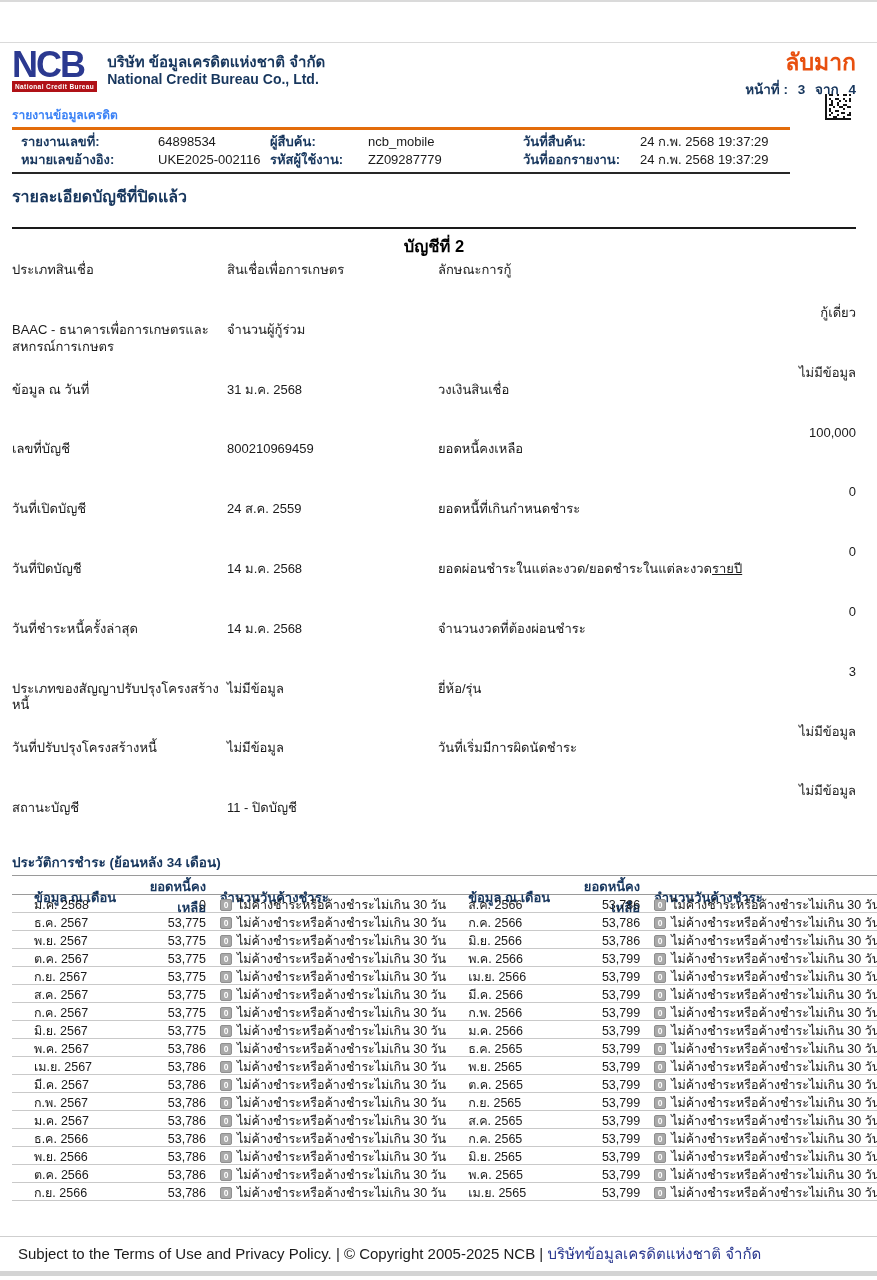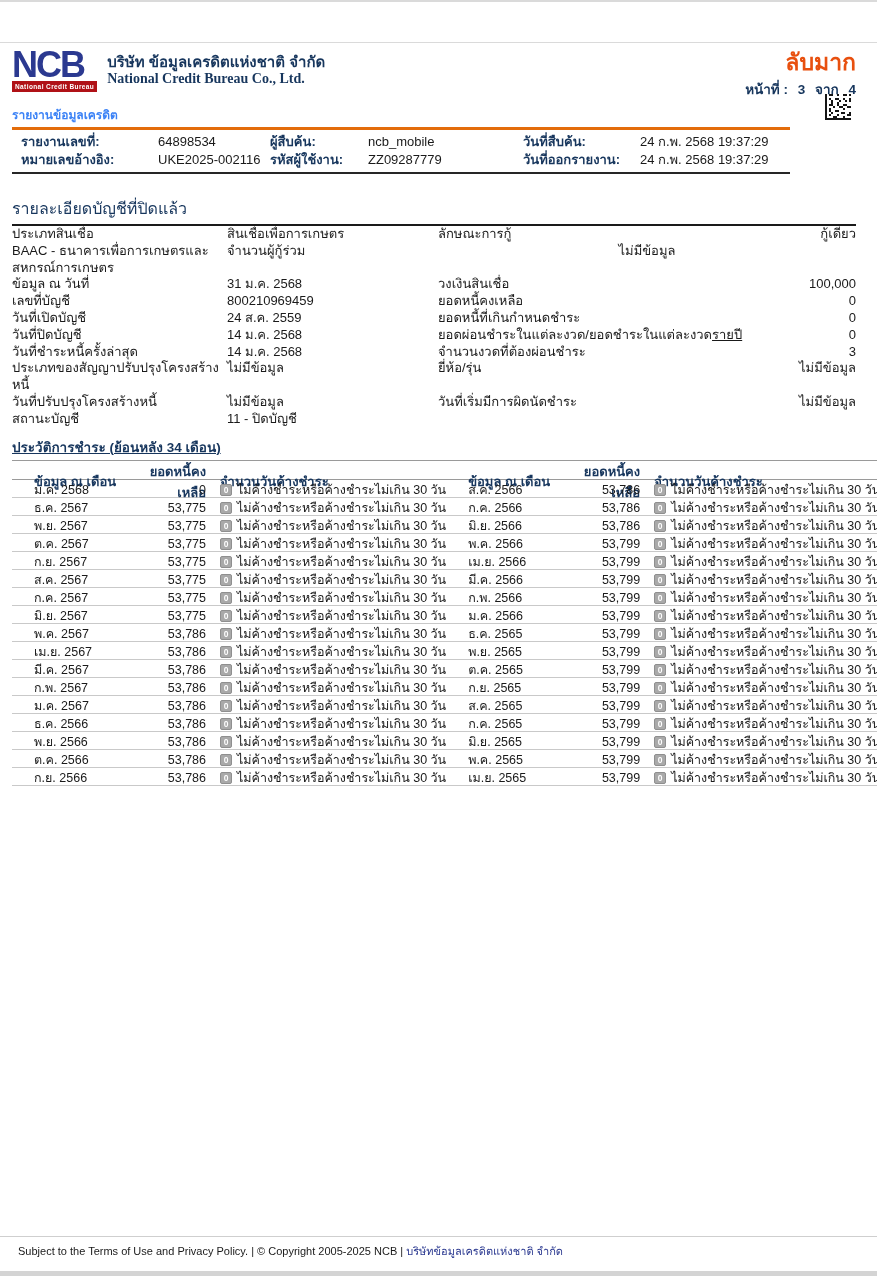--- a/index.html
+++ b/index.html
@@ -13,66 +13,66 @@
   .content { padding:50px 21px 0 12px; }
 
   
   .hdr { display:flex; justify-content:space-between; align-items:flex-start;gap:25px; }
   .hdr-left { display:flex; gap:10px; align-items:flex-start; }
   .logo-ncb { font-size:36px; font-weight:bold; color:var(--logo_blue,#2b3990); line-height:30px; letter-spacing:-2px; }
   .logo-banner { background:var(--banner_red,#b01116); color:#fff; font-size:6.5px; font-weight:bold;
     text-align:center; padding:2px 3px; margin-top:1px; letter-spacing:.4px; }
   .company { padding-top:2px; }
   .company-th { color:var(--navy,#17365d); font-weight:bold; font-size:15px; line-height:19px; }
-  .company-en { color:var(--navy,#17365d); font-weight:bold; font-size:14px; font-family:Liberation Serif, serif; }
+  .company-en { color:var(--navy,#17365d); font-weight:bold; font-size:14px; font-family:Liberation Sans, sans-serif; }
   .hdr-right { text-align:right; }
   .confidential { color:var(--confidential_orange,#e8500f); font-size:23px; font-weight:bold; line-height:25px; }
   .page-ind { color:var(--navy,#17365d); font-weight:bold; font-size:13.5px; margin-top:3px; }
   .page-ind span { margin-left:6px;text-align:right; }
 
   h1.report-title { font-size:12px; font-weight:bold; color:#3b82f6; margin:5px 0 3px 0; }
   .orange-rule { height:3px; background:var(--rule_orange,#e36c0a); width:778px; }
   .barcode { position:absolute; right:26px; top:94px; }
 
   
   .info-grid { width:769px; border-bottom:2px solid #262626; padding:3px 0 4px 9px; }
   .info-row { display:grid; grid-template-columns:137px 112px 98px 155px 117px 1fr; font-size:13px; line-height:17.5px; }
   .il { font-weight:bold; color:var(--navy,#17365d); }
   .iv { color:#1a1a1a; }
 
-  .section-title { color:var(--navy,#17365d); font-weight:normal; font-size:16px; margin-top:22px;
-    padding-bottom:3px; border-bottom:2.5px solid #1a1a1a; }
+  .section-title { color:var(--navy,#17365d); font-weight:bold; font-size:16px; margin-top:10px;
+    padding-bottom:18px; border-bottom:2.5px solid #1a1a1a; }
   .account-heading { text-align:center; font-weight:bold; font-size:16.5px; color:#000; margin:4px 0 3px 0; }
 
   
   .detail-row { display:grid; grid-template-columns:215px 211px 1fr auto; font-size:13px; line-height:16.8px; }
   .dl { color:#1a1a1a; }
   .dv1 { padding-right:8px; }
-  .dv2 { text-align:center; }
+  .dv2 { text-align:right;margin-top:43px; }
   .u { text-decoration:underline; margin-left:0;font-family:Liberation Serif, serif; }
 
   
-  .ph-title { color:var(--navy,#17365d); font-weight:bold; font-size:13.5px; margin:8px 0 2px 0;text-decoration:underline; }
+  .ph-title { color:var(--navy,#17365d); font-weight:bold; font-size:13.5px; margin:8px 0 2px 0; }
   .ph-wrap { display:flex; }
   .ph-table { flex:1; }
   .ph-head, .ph-row { display:grid; grid-template-columns:100px 72px 1fr; align-items:center; padding-left:22px; }
   .ph-head { border-top:1px solid #9a9a9a; border-bottom:1px solid #9a9a9a; color:var(--navy,#17365d);
     font-weight:bold; font-size:13px; height:18px; }
   .ph-row { border-bottom:1px solid #c9c9c9; height:17px; font-size:12.5px; }
   .ph-head .b, .ph-row .b { text-align:right; }
   .ph-head .d { padding-left:14px; }
   .ph-row .d { padding-left:14px; display:flex; align-items:center; gap:5px; }
   .badge { width:12px; height:12px; box-sizing:border-box; background:var(--badge_gray,#a9a9a9); border:1px solid #8f8f8f;
     border-radius:2px; color:#fff; font-size:8.5px; font-weight:bold; display:inline-flex;
     align-items:center; justify-content:center; flex:0 0 auto; }
   .stxt { white-space:nowrap; }
 
   
   .footer { position:absolute; left:0; right:0; top:1236px; border-top:1px solid #cfcfcf;
-    padding:5px 0 0 18px; font-size:11px; color:#1a1a1a; }
+    padding:5px 0 0 18px; font-size:15px; color:#1a1a1a; }
   .flink { color:#2b3990; text-decoration:none; }
   .bottom-bar { position:absolute; left:0; right:0; top:1271px; height:5px; background:#d4d4d4; }
 </style>
 </head>
 <body>
 
 <div class="topline1"></div>
 <div class="topline2"></div>
 
 <svg class="barcode" width="26" height="26" viewBox="0 0 13 13">
@@ -153,20 +153,21 @@
         <span class="il">หมายเลขอ้างอิง:</span>
         <span class="iv">UKE2025-002116</span>
         <span class="il">รหัสผู้ใช้งาน:</span>
         <span class="iv">ZZ09287779</span>
         <span class="il">วันที่ออกรายงาน:</span>
         <span class="iv">24 ก.พ. 2568 19:37:29</span>
       </div>
     </div>
 
   <div class="section-title">รายละเอียดบัญชีที่ปิดแล้ว</div>
+  <div class="account-heading">บัญชีที่ 2</div>
 
   <div class="details">
 
       <div class="detail-row">
         <span class="dl">ประเภทสินเชื่อ</span>
         <span class="dv1">สินเชื่อเพื่อการเกษตร</span>
         <span class="dl"><span>ลักษณะการกู้</span><span class="u"></span></span>
         <span class="dv2">กู้เดี่ยว</span>
       </div>
 

